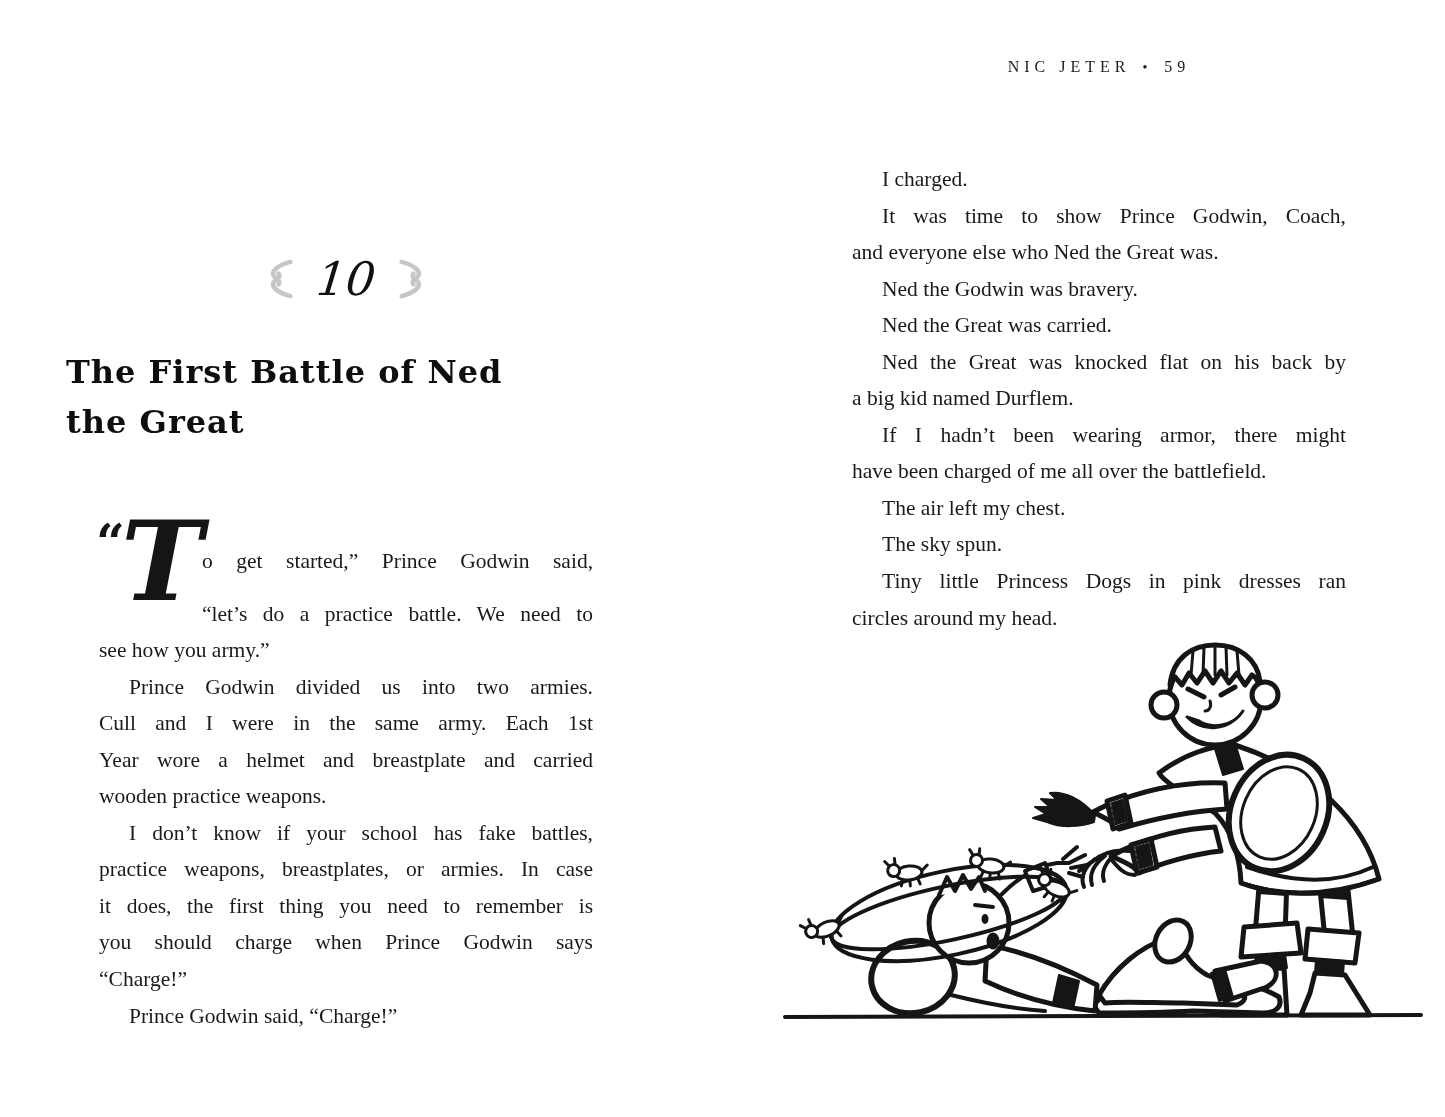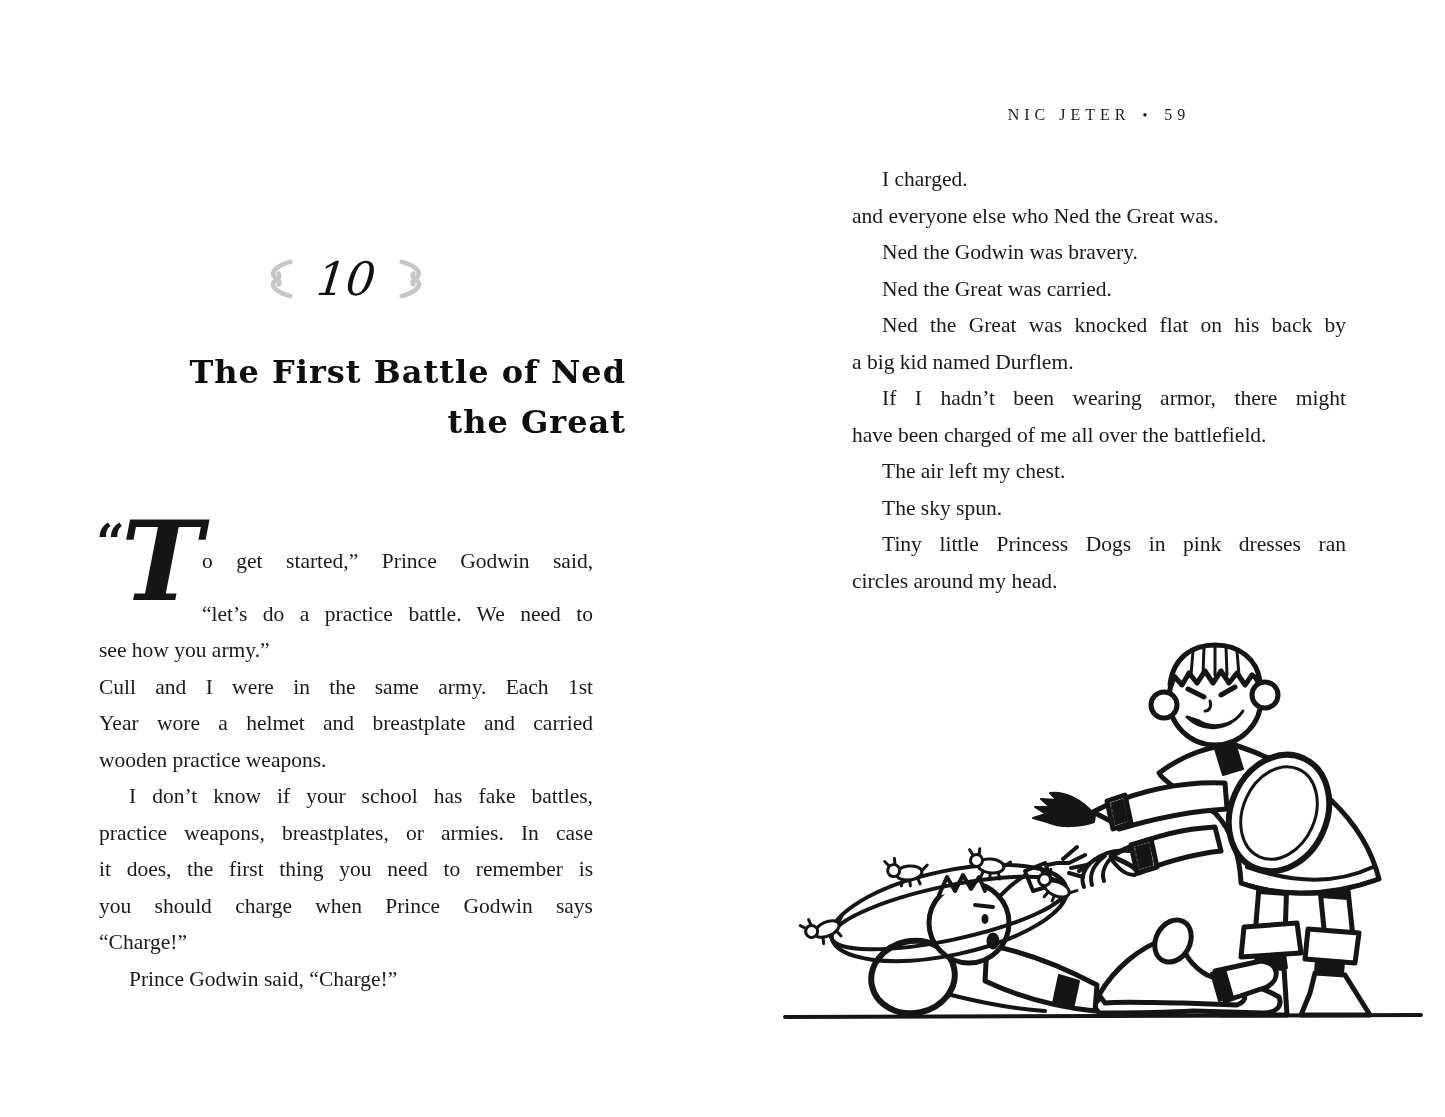--- a/index.html
+++ b/index.html
@@ -5,38 +5,38 @@
   html,body { margin:0; padding:0; }
   body {
     width:1445px; height:1117px; position:relative; overflow:hidden;
     background:#ffffff; color:#151515;
     font-family:"Liberation Serif", serif;
   }
 
   
   .running-head {
     position:absolute; left:852px; top:58px; width:494px;
-    text-align:center; font-size:16px; letter-spacing:5px; color:#1b1b1b;margin-top:48px;
+    text-align:center; font-size:16px; letter-spacing:5px; color:#1b1b1b;
   }
   .running-head .dot { margin:0 12px; font-size:14px; }
 
   
   .chapter-heading {
     position:absolute; left:99px; top:256px; width:494px;
     display:flex; align-items:center; justify-content:center; gap:24px;
   }
   .chapter-number {
     font-family:"DejaVu Serif", serif; font-style:italic;
     font-size:46px; line-height:1; color:#111; transform:skewX(-6deg);
   }
   .orn { display:block; }
 
   .chapter-title {
     position:absolute; left:66px; top:347px; width:560px;
-    text-align:right; font-family:"DejaVu Serif", serif;
+    text-align:left; font-family:"DejaVu Serif", serif;
     font-weight:bold; font-size:32px; line-height:50px;
     letter-spacing:1px; color:#0e0e0e;
   }
 
   
   .left-body  { position:absolute; left:99px;  top:527px; width:494px; position:absolute; }
   .right-body { position:absolute; left:852px; top:141px; width:494px;margin-top:20px; }
   .line {
     height:36.55px; line-height:36.55px; font-size:21.5px; color:#1a1a1a;
   }
@@ -87,33 +87,35 @@
 </div>
 
 <div class="left-body">
   <div class="dropcap">
     <span class="q">“</span>
     <span class="t">T</span>
   </div>
   <div class="line jst ml">o get started,” Prince Godwin said,</div>
   <div class="line jst ml">“let’s do a practice battle. We need to</div>
   <div class="line">see how you army.”</div>
+  <div class="line jst ind">Prince Godwin divided us into two armies.</div>
   <div class="line jst">Cull and I were in the same army. Each 1st</div>
   <div class="line jst">Year wore a helmet and breastplate and carried</div>
   <div class="line">wooden practice weapons.</div>
   <div class="line jst ind">I don’t know if your school has fake battles,</div>
   <div class="line jst">practice weapons, breastplates, or armies. In case</div>
   <div class="line jst">it does, the first thing you need to remember is</div>
   <div class="line jst">you should charge when Prince Godwin says</div>
   <div class="line">“Charge!”</div>
   <div class="line ind">Prince Godwin said, “Charge!”</div>
 </div>
 
 <div class="right-body">
   <div class="line ind">I charged.</div>
+  <div class="line jst ind">It was time to show Prince Godwin, Coach,</div>
   <div class="line">and everyone else who Ned the Great was.</div>
   <div class="line ind">Ned the Godwin was bravery.</div>
   <div class="line ind">Ned the Great was carried.</div>
   <div class="line jst ind">Ned the Great was knocked flat on his back by</div>
   <div class="line">a big kid named Durflem.</div>
   <div class="line jst ind">If I hadn’t been wearing armor, there might</div>
   <div class="line">have been charged of me all over the battlefield.</div>
   <div class="line ind">The air left my chest.</div>
   <div class="line ind">The sky spun.</div>
   <div class="line jst ind">Tiny little Princess Dogs in pink dresses ran</div>

